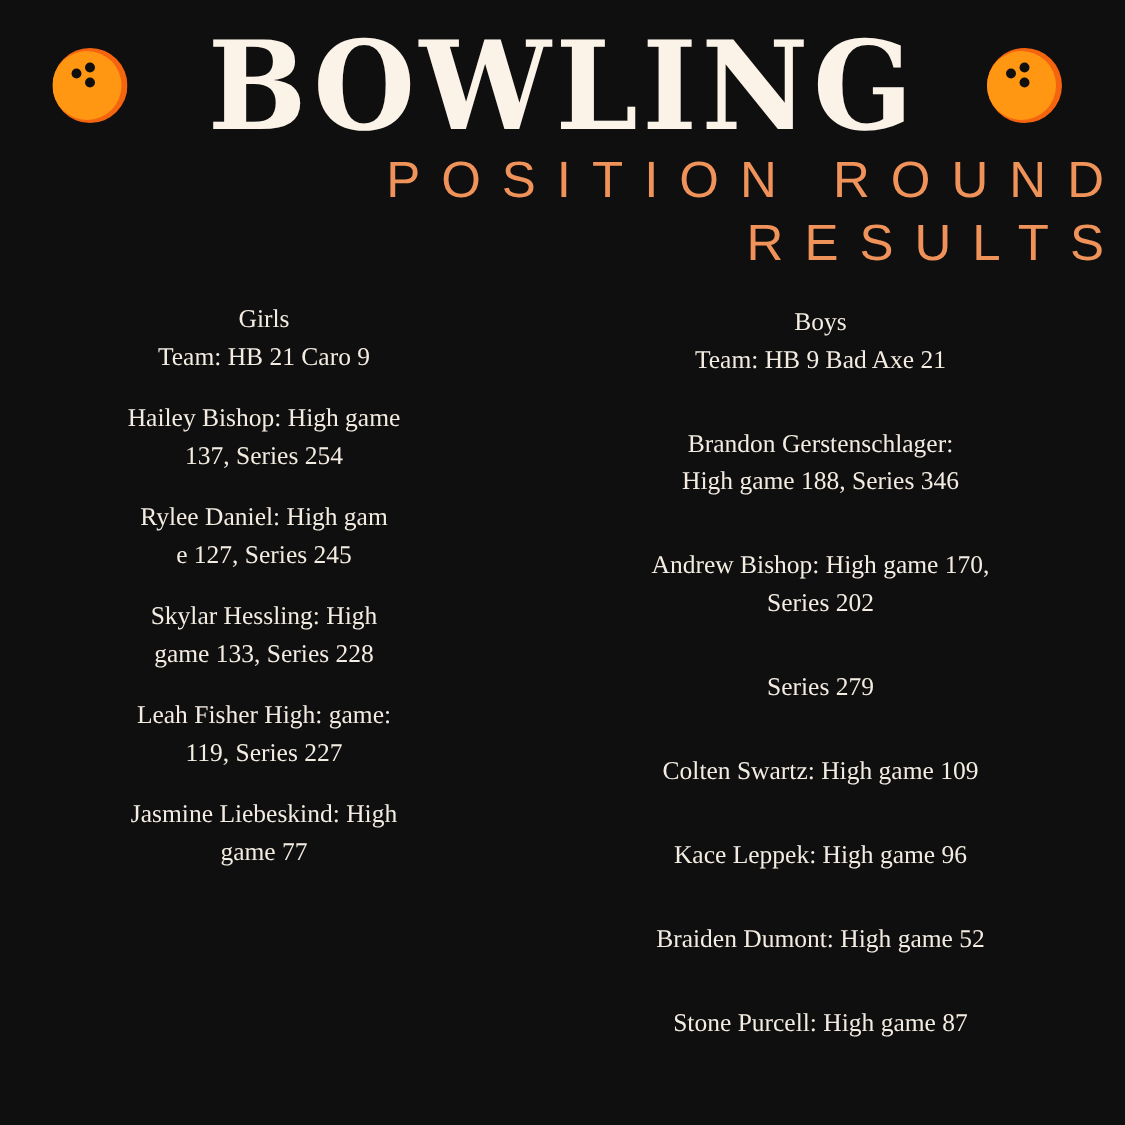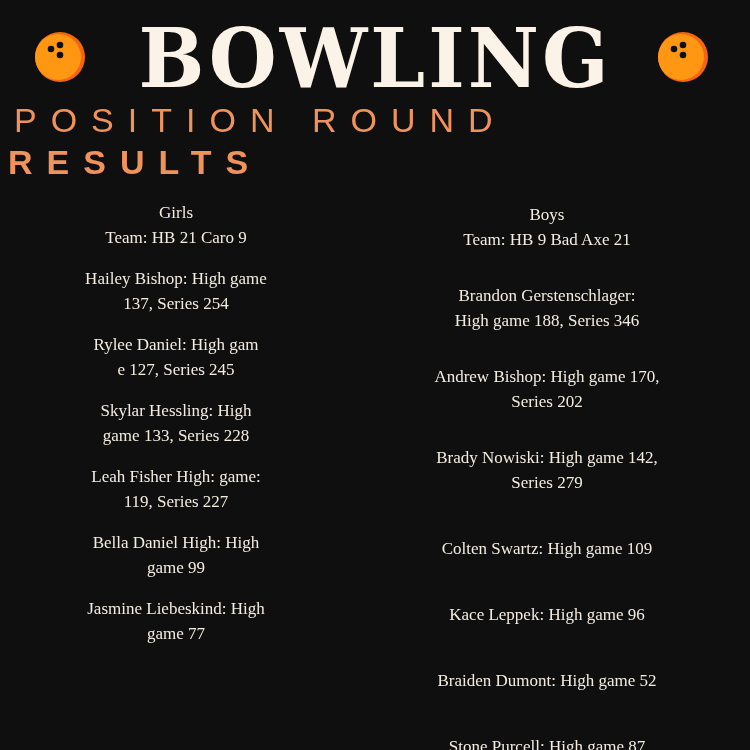--- a/index.html
+++ b/index.html
@@ -20,42 +20,42 @@
     font-family: "DejaVu Serif", serif;
     font-weight: bold;
     font-size: 78px;
     letter-spacing: 3px;
     color: #fbf3e8;
     line-height: 90px;
     transform: scaleY(1.05);
   }
   .subtitle {
     position: absolute; left: 0; right: 0;
-    text-align: left;
+    text-align: right;
     font-family: "Liberation Sans", sans-serif;
     color: #f0935a;
     font-size: 34px;
     letter-spacing: 14px;
     line-height: 40px;
   }
   .subtitle.l1 { top: 100px; padding-left: 14px; }
-  .subtitle.l2 { top: 142px; padding-left: 8px; font-weight: bold; }
+  .subtitle.l2 { top: 142px; padding-left: 8px; }
   .col {
     position: absolute; top: 200px;
     text-align: center;
     color: #f3ece2;
     font-size: 17px;
     line-height: 25px;
   }
   .col.girls { left: 0; width: 352px; }
   .col.boys { left: 352px; width: 390px; top: 202px; }
   .block { margin: 0; }
   .girls .entry { margin-top: 16px; }
   .boys .entry { margin-top: 31px; }
-  .boys .entry.single { margin-top: 41px; }
+  .boys .entry.single { margin-top: 31px; }
   .line { display: block; }
 </style>
 </head>
 <body>
 
 <svg class="ball left" viewBox="0 0 50 50">
   <circle cx="25" cy="25" r="25" fill="#f5650f"></circle>
   <circle cx="23" cy="25" r="23" fill="#ff9712"></circle>
   <circle cx="16" cy="17" r="3.3" fill="#100f0f"></circle>
   <circle cx="25" cy="13" r="3.3" fill="#100f0f"></circle>
@@ -88,44 +88,39 @@
   </div>
   <div class="entry">
     <span class="line">Skylar Hessling: High</span>
     <span class="line">game 133, Series 228</span>
   </div>
   <div class="entry">
     <span class="line">Leah Fisher High: game:</span>
     <span class="line">119, Series 227</span>
   </div>
   <div class="entry">
-    <span class="line">Bella Daniel High: High</span>
-    <span class="line">game 99</span>
-  </div>
-  <div class="entry">
     <span class="line">Jasmine Liebeskind: High</span>
     <span class="line">game 77</span>
   </div>
 </div>
 
 <div class="col boys">
   <div class="block">
     <span class="line">Boys</span>
     <span class="line">Team: HB 9 Bad Axe 21</span>
   </div>
   <div class="entry">
     <span class="line">Brandon Gerstenschlager:</span>
     <span class="line">High game 188, Series 346</span>
   </div>
   <div class="entry">
     <span class="line">Andrew Bishop: High game 170,</span>
     <span class="line">Series 202</span>
   </div>
   <div class="entry">
-    <span class="line">Brady Nowiski: High game 142,</span>
     <span class="line">Series 279</span>
   </div>
   <div class="entry single">
     <span class="line">Colten Swartz: High game 109</span>
   </div>
   <div class="entry single">
     <span class="line">Kace Leppek: High game 96</span>
   </div>
   <div class="entry single">
     <span class="line">Braiden Dumont: High game 52</span>

